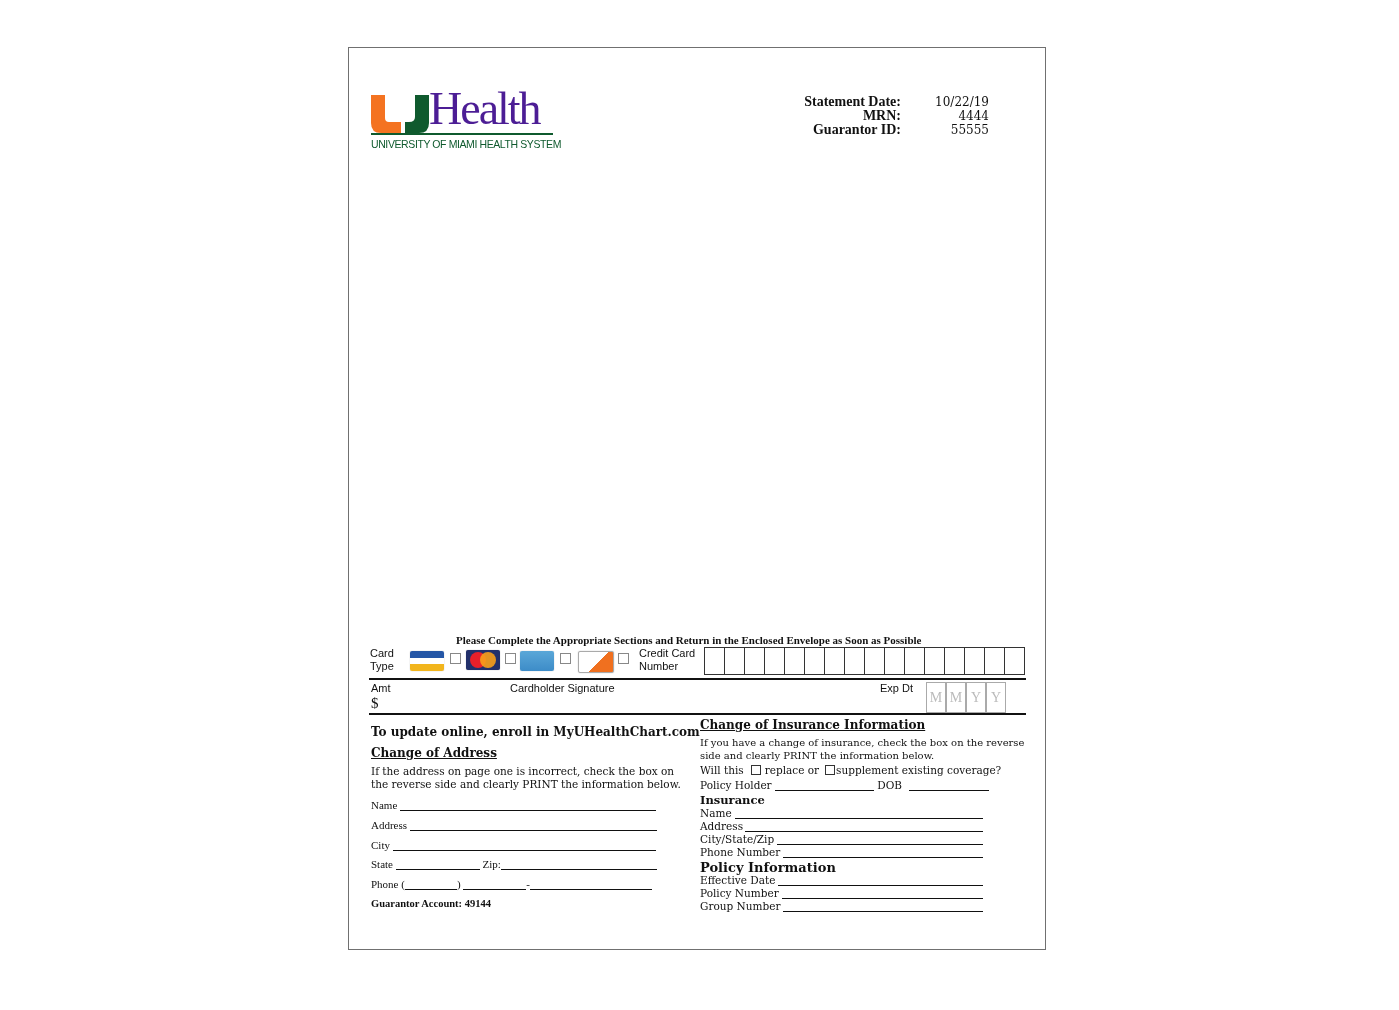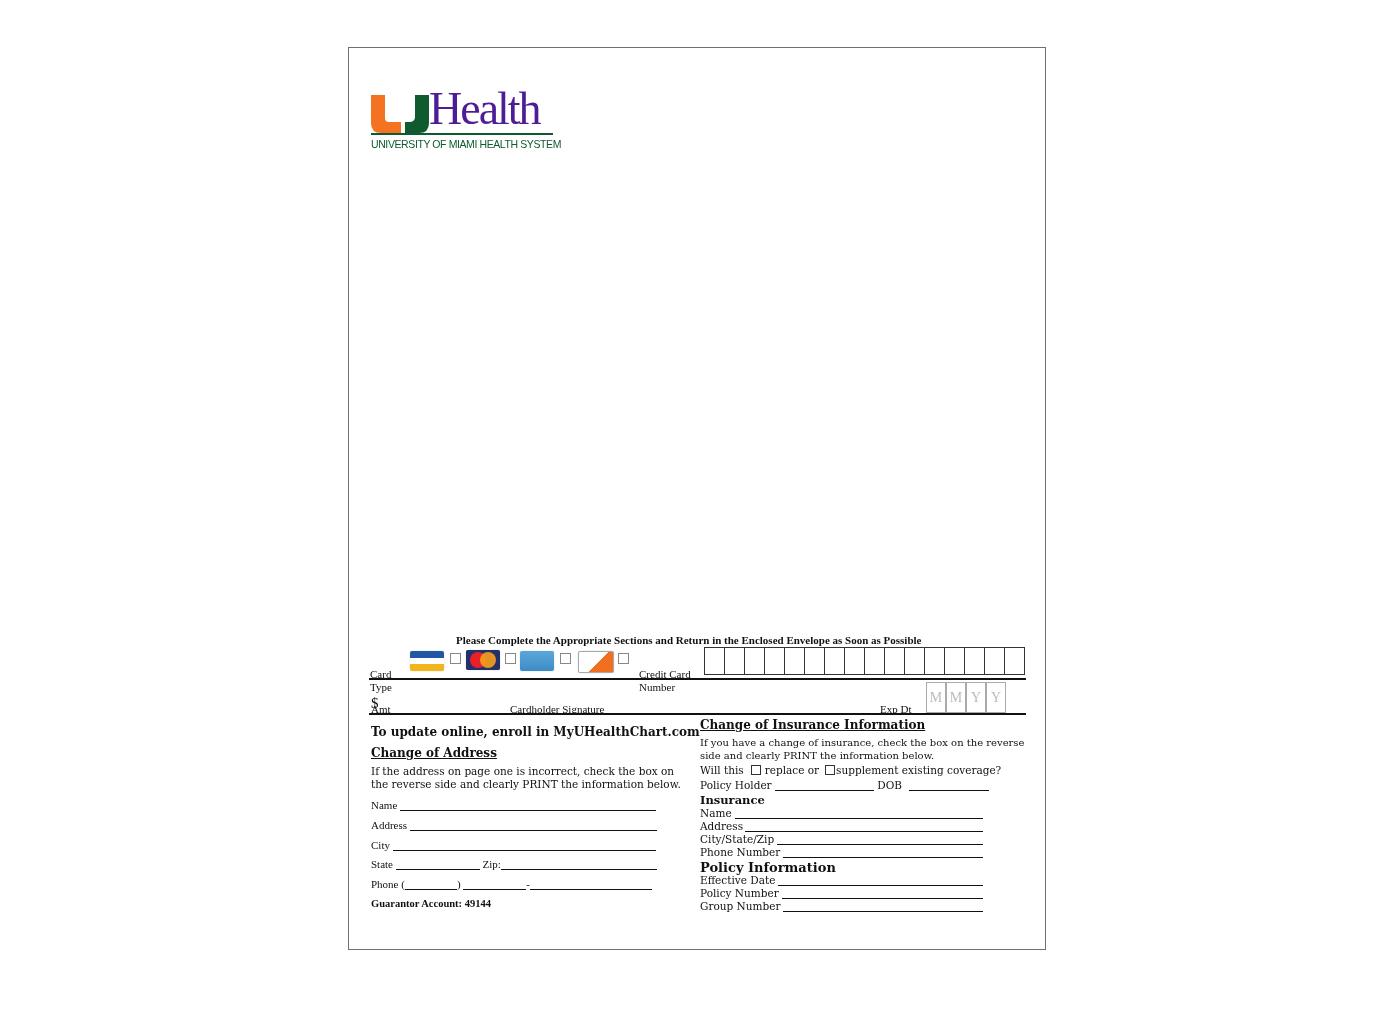--- a/index.html
+++ b/index.html
@@ -7,21 +7,21 @@
   .page { position:absolute; left:348px; top:47px; width:698px; height:903px; border:1px solid #707070; background:#fff; box-sizing:border-box; }
   .abs { position:absolute; }
   .logo { left:22px; top:42px; width:185px; height:62px; }
   .logo-sub { position:absolute; left:0; top:48px; font-family:"Liberation Sans", sans-serif; font-weight:normal; font-size:10.5px; color:#0f5a2e; letter-spacing:-0.4px; white-space:nowrap; }
   .logo-line { position:absolute; left:0; top:43px; width:182px; height:2px; background:#0f5a2e; }
   .logo-health { position:absolute; left:58px; top:-4px; font-family:"Liberation Serif", serif; font-size:46px; color:#4c1d95; letter-spacing:-2px; line-height:46px; }
   .hdr-info { right:56px; top:47px; font-size:13px; line-height:14px; }
   .hdr-row { display:flex; justify-content:flex-end; }
   .hdr-label { font-weight:bold; text-align:right; width:150px; font-family:"Liberation Serif", serif; font-size:14px; }
   .hdr-val { width:88px; text-align:right; font-family:"DejaVu Serif", serif; font-size:12px; }
-  .small { font-family:Liberation Serif, serif; font-size:11px;margin-top:21px; }
+  .small { font-family:Liberation Sans, sans-serif; font-size:11px; }
   .instr { left:107px; top:586px; font-weight:bold; font-size:11px; font-family:"Liberation Serif", serif; white-space:nowrap; }
   .card { position:absolute; width:34px; height:20px; border-radius:2px; box-shadow:0 0 1px #999; }
   .cb { position:absolute; width:9px; height:9px; border:1px solid #888; background:#fff; }
   .ccbox { position:absolute; top:599px; height:28px; border:1px solid #333; box-sizing:border-box; }
   .hr { position:absolute; left:20px; width:657px; height:2px; background:#111; }
   .exp { position:absolute; top:634px; width:20px; height:31px; border:1px solid #aaa; box-sizing:border-box; font-size:14px; color:#bbb; text-align:center; line-height:30px; font-family:"Liberation Serif", serif; }
   .field { position:absolute; display:flex; align-items:flex-end; font-family:"Liberation Serif", serif; font-size:11px; white-space:nowrap; }
   .line { border-bottom:1px solid #111; height:10px; display:inline-block; }
   .ins { font-family:"DejaVu Serif", serif; font-size:10px; }
   .ins-field { position:absolute; display:flex; align-items:flex-end; font-family:"DejaVu Serif", serif; font-size:10.5px; white-space:nowrap; }
@@ -34,20 +34,34 @@
   <div class="abs logo">
     <svg width="60" height="40" style="position:absolute;left:0;top:3px">
       <path d="M0 2 H14 V25 Q14 29 18 29 H30 V40 H10 Q0 40 0 30 Z" fill="#f47321"></path>
       <path d="M34 29 H38 Q44 29 44 24 V2 H58 V30 Q58 40 48 40 H34 Z" fill="#0f5a2e"></path>
     </svg>
     <span class="logo-health">Health</span>
     <div class="logo-line"></div>
     <span class="logo-sub">UNIVERSITY OF MIAMI HEALTH SYSTEM</span>
   </div>
 
+  <div class="abs hdr-info">
+    <div class="hdr-row">
+      <span class="hdr-label">Statement Date:</span>
+      <span class="hdr-val">10/22/19</span>
+    </div>
+    <div class="hdr-row">
+      <span class="hdr-label">MRN:</span>
+      <span class="hdr-val">4444</span>
+    </div>
+    <div class="hdr-row">
+      <span class="hdr-label">Guarantor ID:</span>
+      <span class="hdr-val">55555</span>
+    </div>
+  </div>
 
   <div class="abs instr">Please Complete the Appropriate Sections and Return in the Enclosed Envelope as Soon as Possible</div>
 
   <div class="abs small" style="left:21px;top:599px;line-height:13px">
     <div>Card</div>
     <div>Type</div>
   </div>
 
   <div class="card" style="left:61px;top:603px;background:linear-gradient(#2456a6 0 35%, #fff 35% 65%, #f2b51c 65%)"></div>
   <div class="cb" style="left:101px;top:605px"></div>

